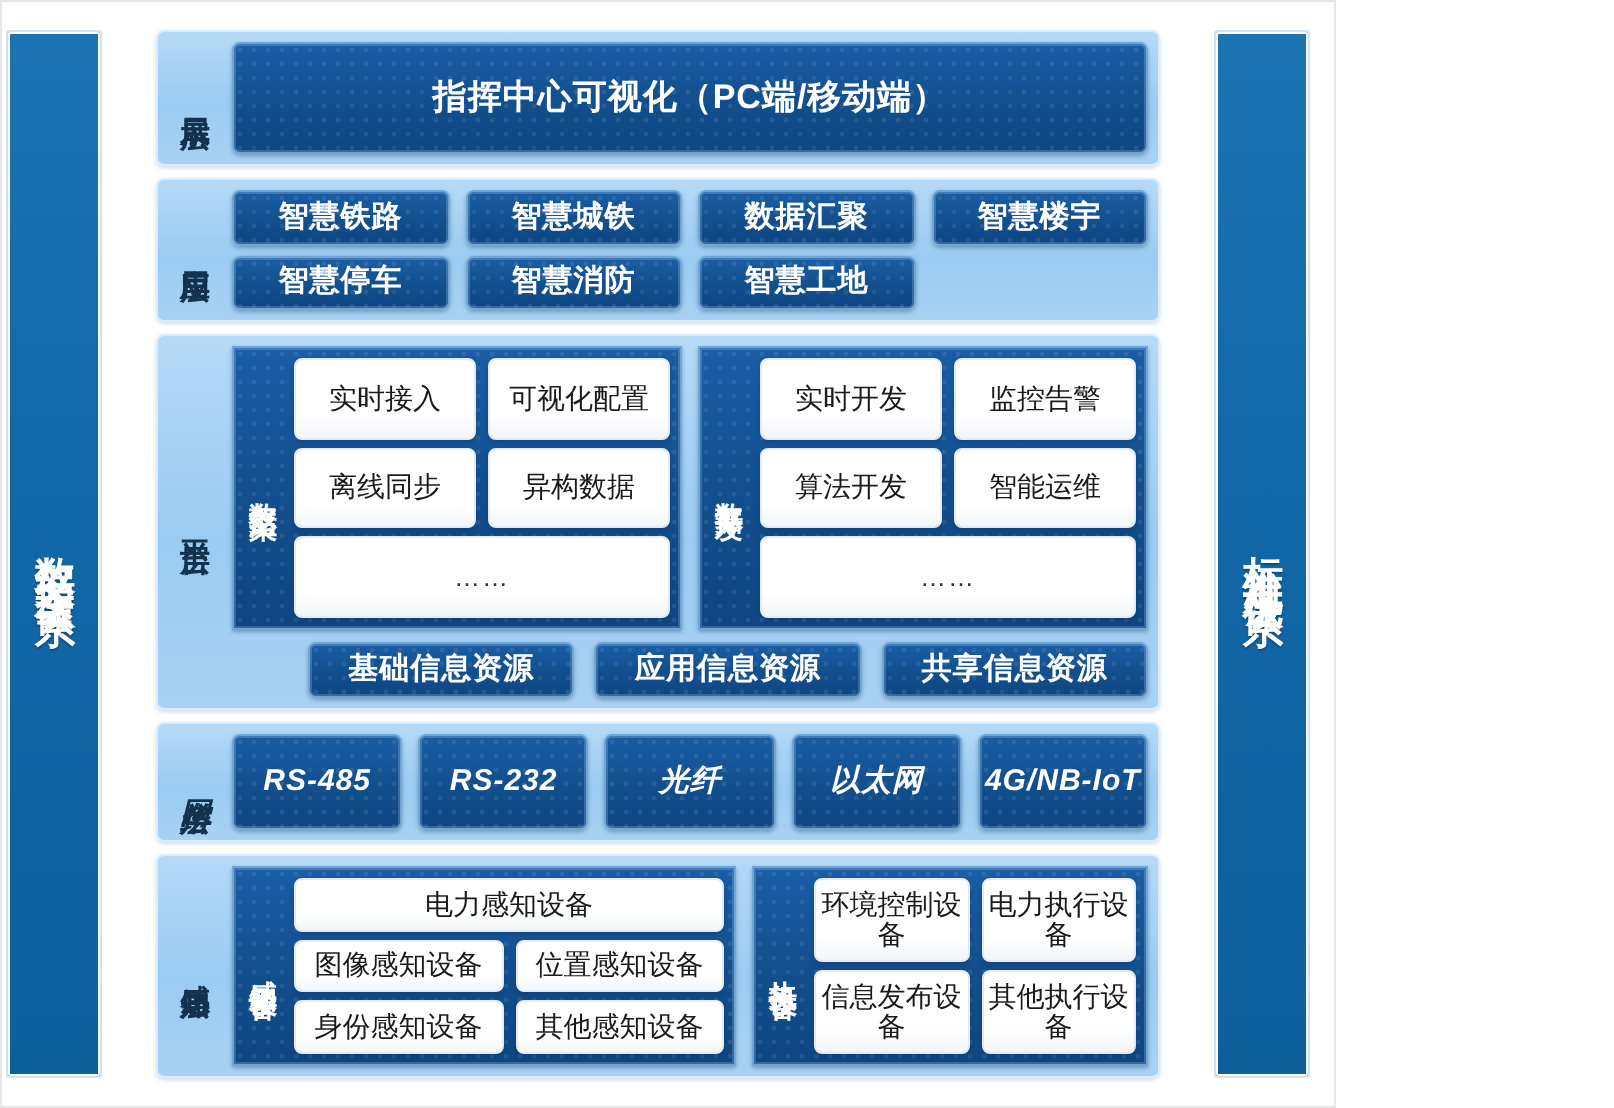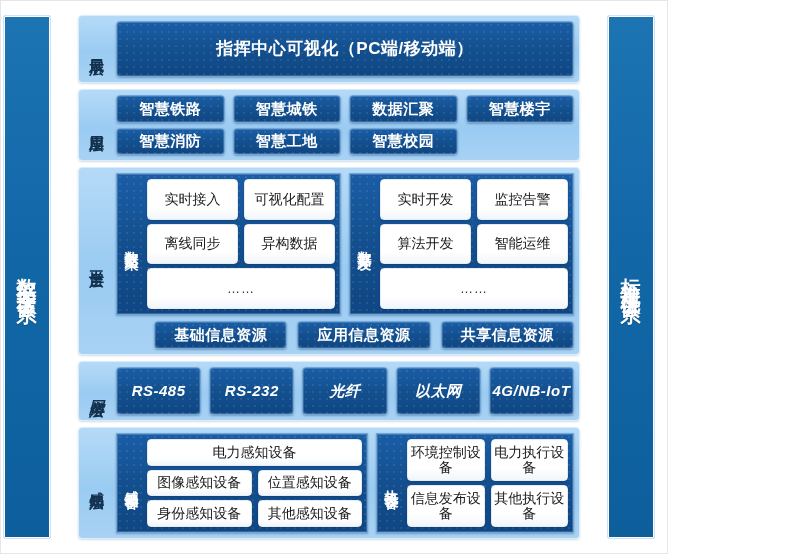--- a/index.html
+++ b/index.html
@@ -250,23 +250,23 @@
     <div class="band band-app">
       <div class="band-label">
         <span>应用层</span>
       </div>
       <div class="band-body">
         <div class="app-grid">
           <div class="tile">智慧铁路</div>
           <div class="tile">智慧城铁</div>
           <div class="tile">数据汇聚</div>
           <div class="tile">智慧楼宇</div>
+          <div class="tile">智慧停车</div>
           <div class="tile">智慧消防</div>
           <div class="tile">智慧工地</div>
-          <div class="tile">智慧校园</div>
         </div>
       </div>
     </div>
 
     <div class="band band-platform">
       <div class="band-label">
         <span>平台层</span>
       </div>
       <div class="band-body platform-body">
 

